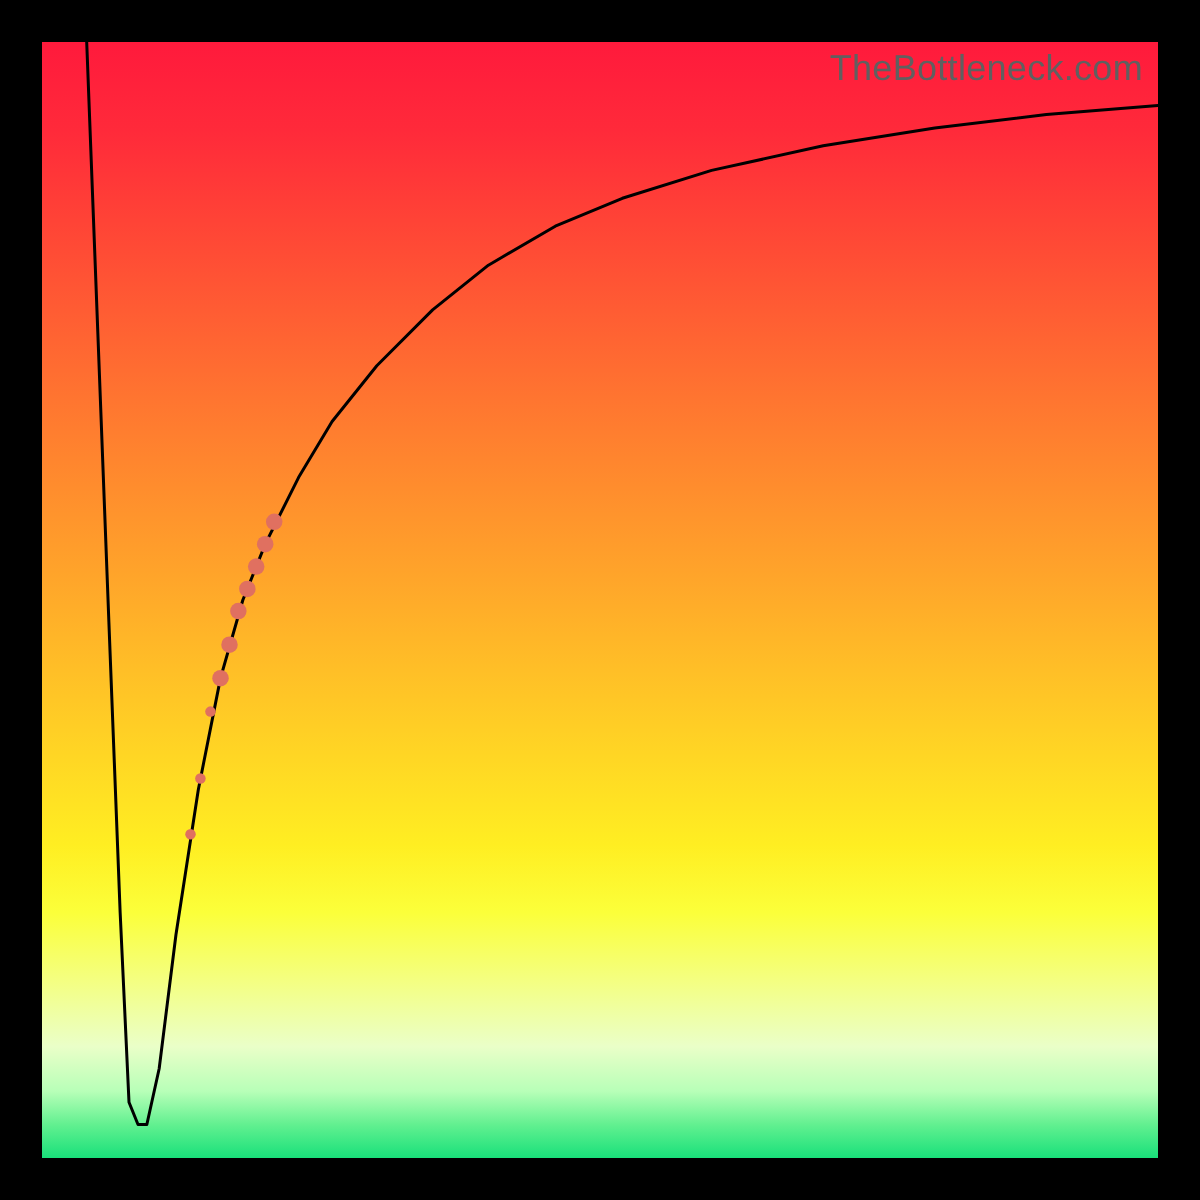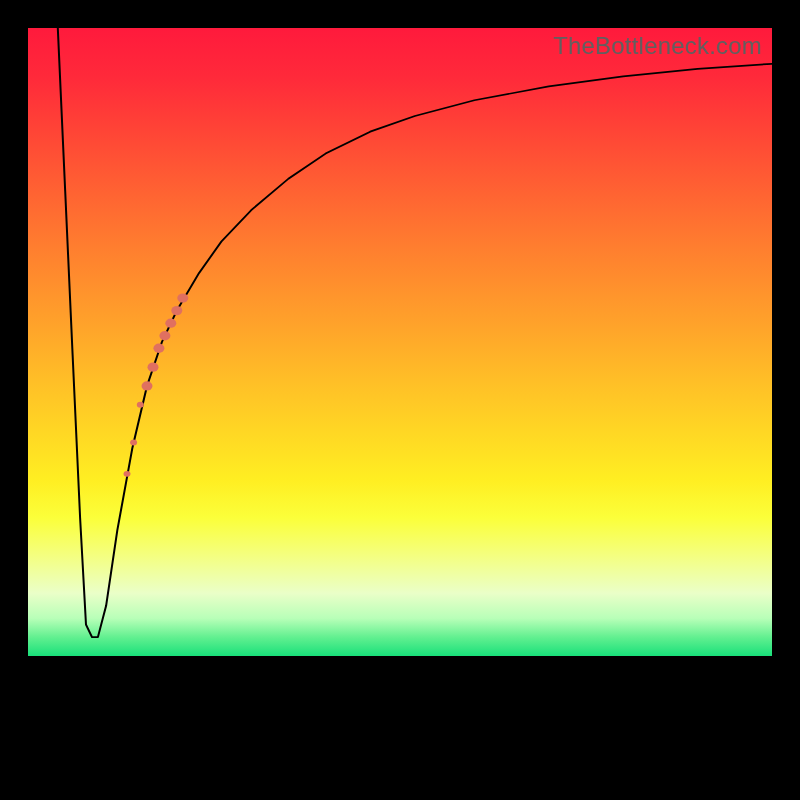--- a/index.html
+++ b/index.html
@@ -15,21 +15,21 @@
     position: relative;
     width: 800px;
     height: 800px;
     background: #000;
   }
   .plot-area {
     position: absolute;
     left: 28px;
     top: 28px;
     width: 744px;
-    height: 628px;
+    height: 744px;
     overflow: hidden;
   }
   .gradient {
     position: absolute;
     inset: 0;
     background: linear-gradient(
       to bottom,
       #ff1a3c 0%,
       #ff2a3a 8%,
       #ff4336 16%,

